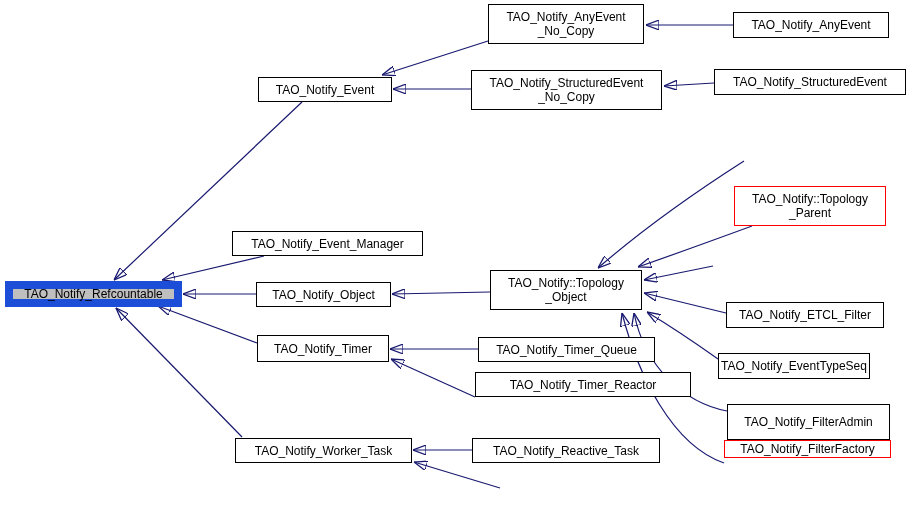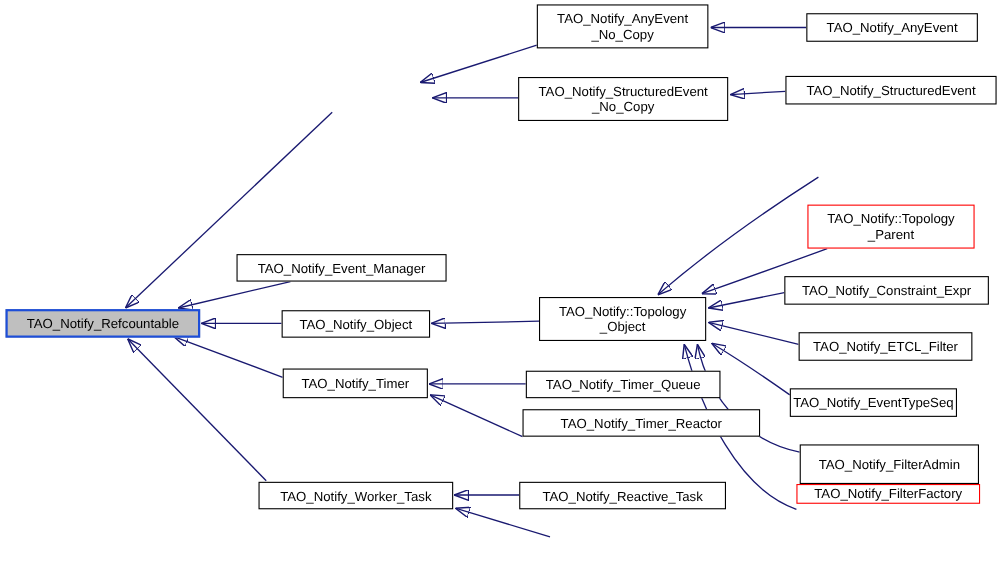--- a/index.html
+++ b/index.html
@@ -32,21 +32,21 @@
     line-height: 14px;
     display: flex;
     align-items: center;
     justify-content: center;
     text-align: center;
     white-space: pre-line;
     cursor: pointer;
   }
   .node--selected {
     background: #bfbfbf;
-    border: 2px solid #1d4ed8;
+    border: 8px solid #1d4ed8;
     cursor: default;
   }
   .node--red {
     border: 1px solid #ff0000;
   }
 </style>
 </head>
 <body>
 
 <div class="canvas">
@@ -74,33 +74,33 @@
     <path d="M718,359 Q680,332 647,312" marker-end="url(#arrow)"></path>
     <path d="M727,411 C685,403 645,368 634,313" marker-end="url(#arrow)"></path>
     <path d="M724,463 C672,445 638,375 622,313" marker-end="url(#arrow)"></path>
     <path d="M478,349 L390,349" marker-end="url(#arrow)"></path>
     <path d="M475,397 L391,359" marker-end="url(#arrow)"></path>
     <path d="M472,450 L413,450" marker-end="url(#arrow)"></path>
     <path d="M500,488 L414,462" marker-end="url(#arrow)"></path>
   </svg>
 
   <div class="node node--selected" style="left:5px;   top:281px; width:177px; height:26px">TAO_Notify_Refcountable</div>
+  <div class="node" style="left:258px; top:77px;  width:134px; height:25px">TAO_Notify_Event</div>
   <div class="node" style="left:488px; top:4px;   width:156px; height:40px">TAO_Notify_AnyEvent
 _No_Copy</div>
   <div class="node" style="left:733px; top:12px;  width:156px; height:26px">TAO_Notify_AnyEvent</div>
   <div class="node" style="left:471px; top:70px;  width:191px; height:40px">TAO_Notify_StructuredEvent
 _No_Copy</div>
   <div class="node" style="left:714px; top:69px;  width:192px; height:26px">TAO_Notify_StructuredEvent</div>
   <div class="node node--red" style="left:734px; top:186px; width:152px; height:40px">TAO_Notify::Topology
 _Parent</div>
-  <div class="node" style="left:215px; top:231px; width:191px; height:25px">TAO_Notify_Event_Manager</div>
+  <div class="node" style="left:232px; top:231px; width:191px; height:25px">TAO_Notify_Event_Manager</div>
   <div class="node" style="left:256px; top:282px; width:135px; height:25px">TAO_Notify_Object</div>
   <div class="node" style="left:490px; top:270px; width:152px; height:40px">TAO_Notify::Topology
 _Object</div>
-  <div class="node" style="left:713px; top:251px; width:186px; height:26px">TAO_Notify_Constraint_Expr</div>
   <div class="node" style="left:726px; top:302px; width:158px; height:26px">TAO_Notify_ETCL_Filter</div>
   <div class="node" style="left:718px; top:353px; width:152px; height:26px">TAO_Notify_EventTypeSeq</div>
   <div class="node" style="left:727px; top:404px; width:163px; height:36px">TAO_Notify_FilterAdmin</div>
   <div class="node node--red" style="left:724px; top:440px; width:167px; height:18px">TAO_Notify_FilterFactory</div>
   <div class="node" style="left:478px; top:337px; width:177px; height:25px">TAO_Notify_Timer_Queue</div>
   <div class="node" style="left:257px; top:335px; width:132px; height:27px">TAO_Notify_Timer</div>
   <div class="node" style="left:475px; top:372px; width:216px; height:25px">TAO_Notify_Timer_Reactor</div>
   <div class="node" style="left:235px; top:438px; width:177px; height:25px">TAO_Notify_Worker_Task</div>
   <div class="node" style="left:472px; top:438px; width:188px; height:25px">TAO_Notify_Reactive_Task</div>
 

